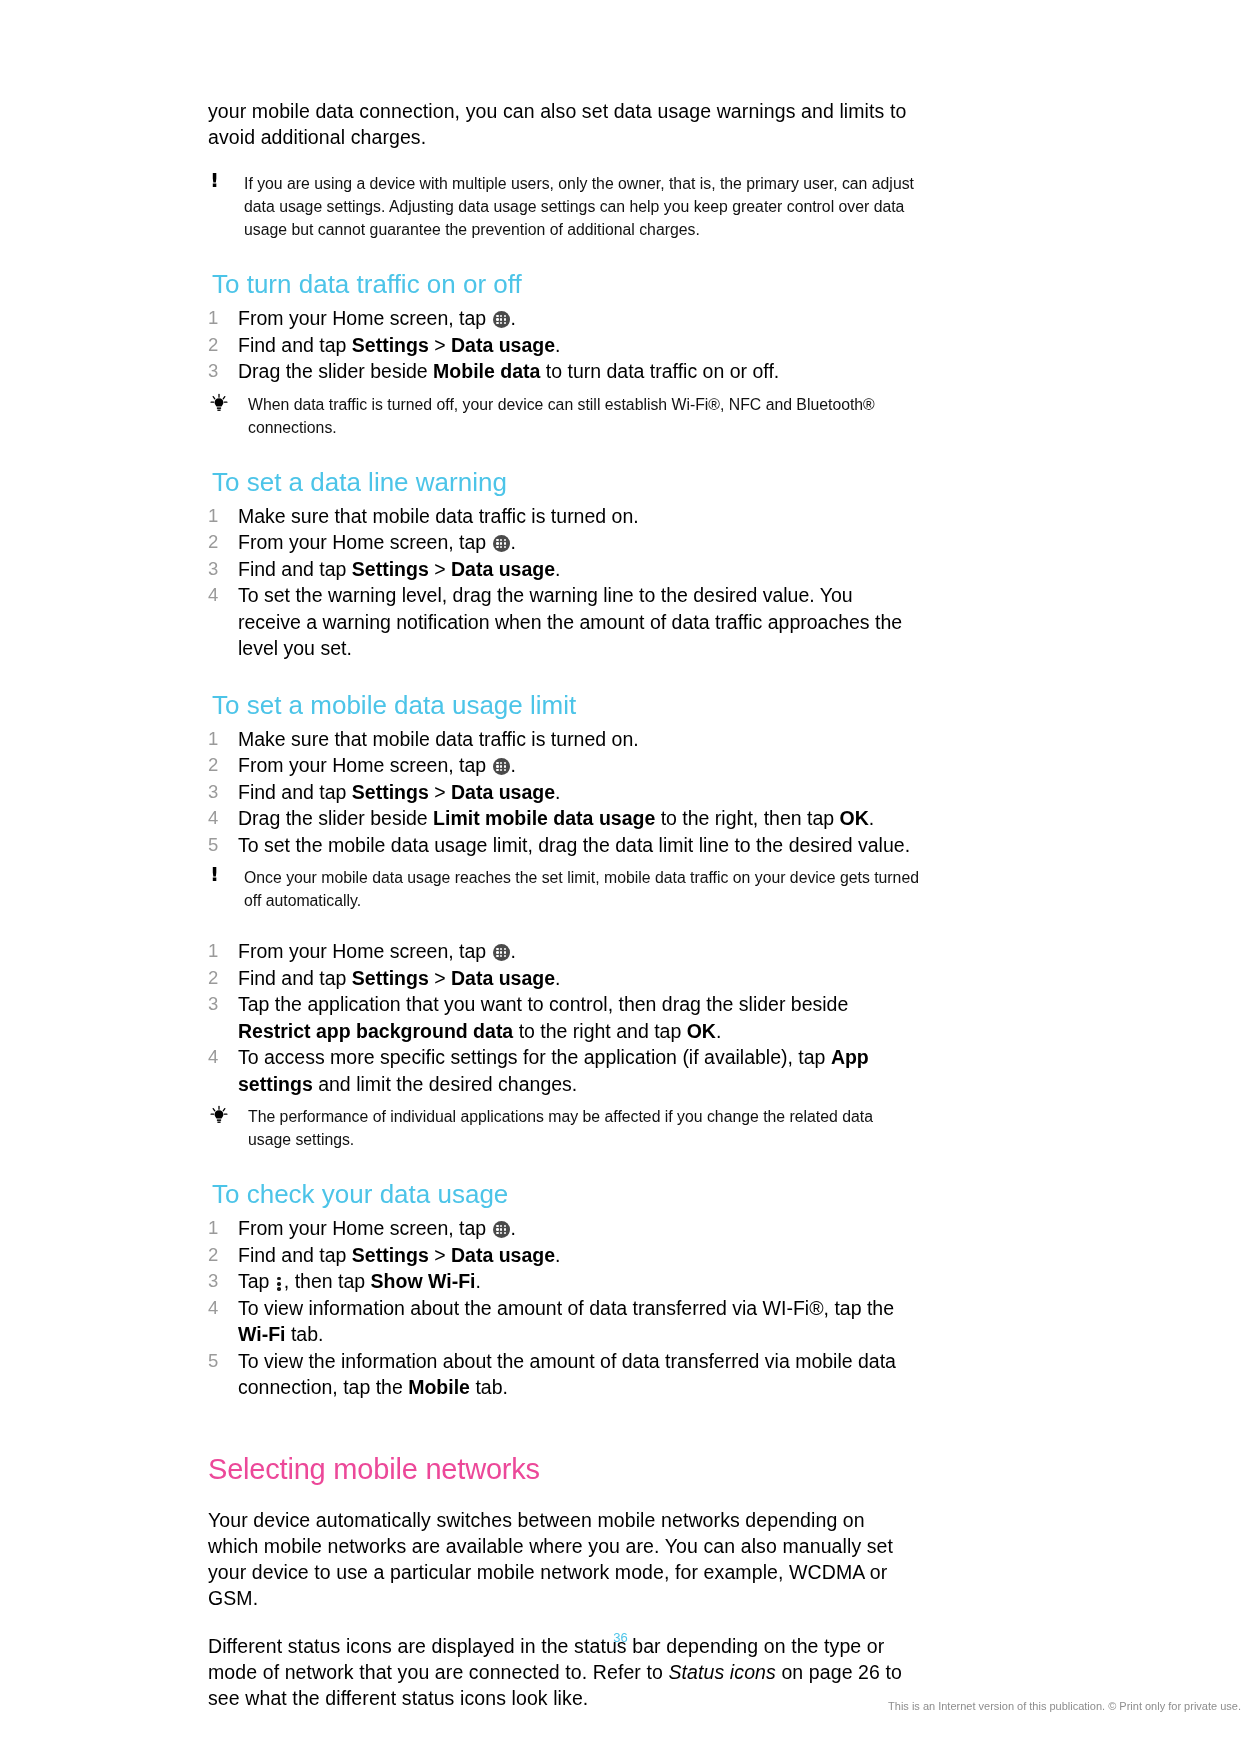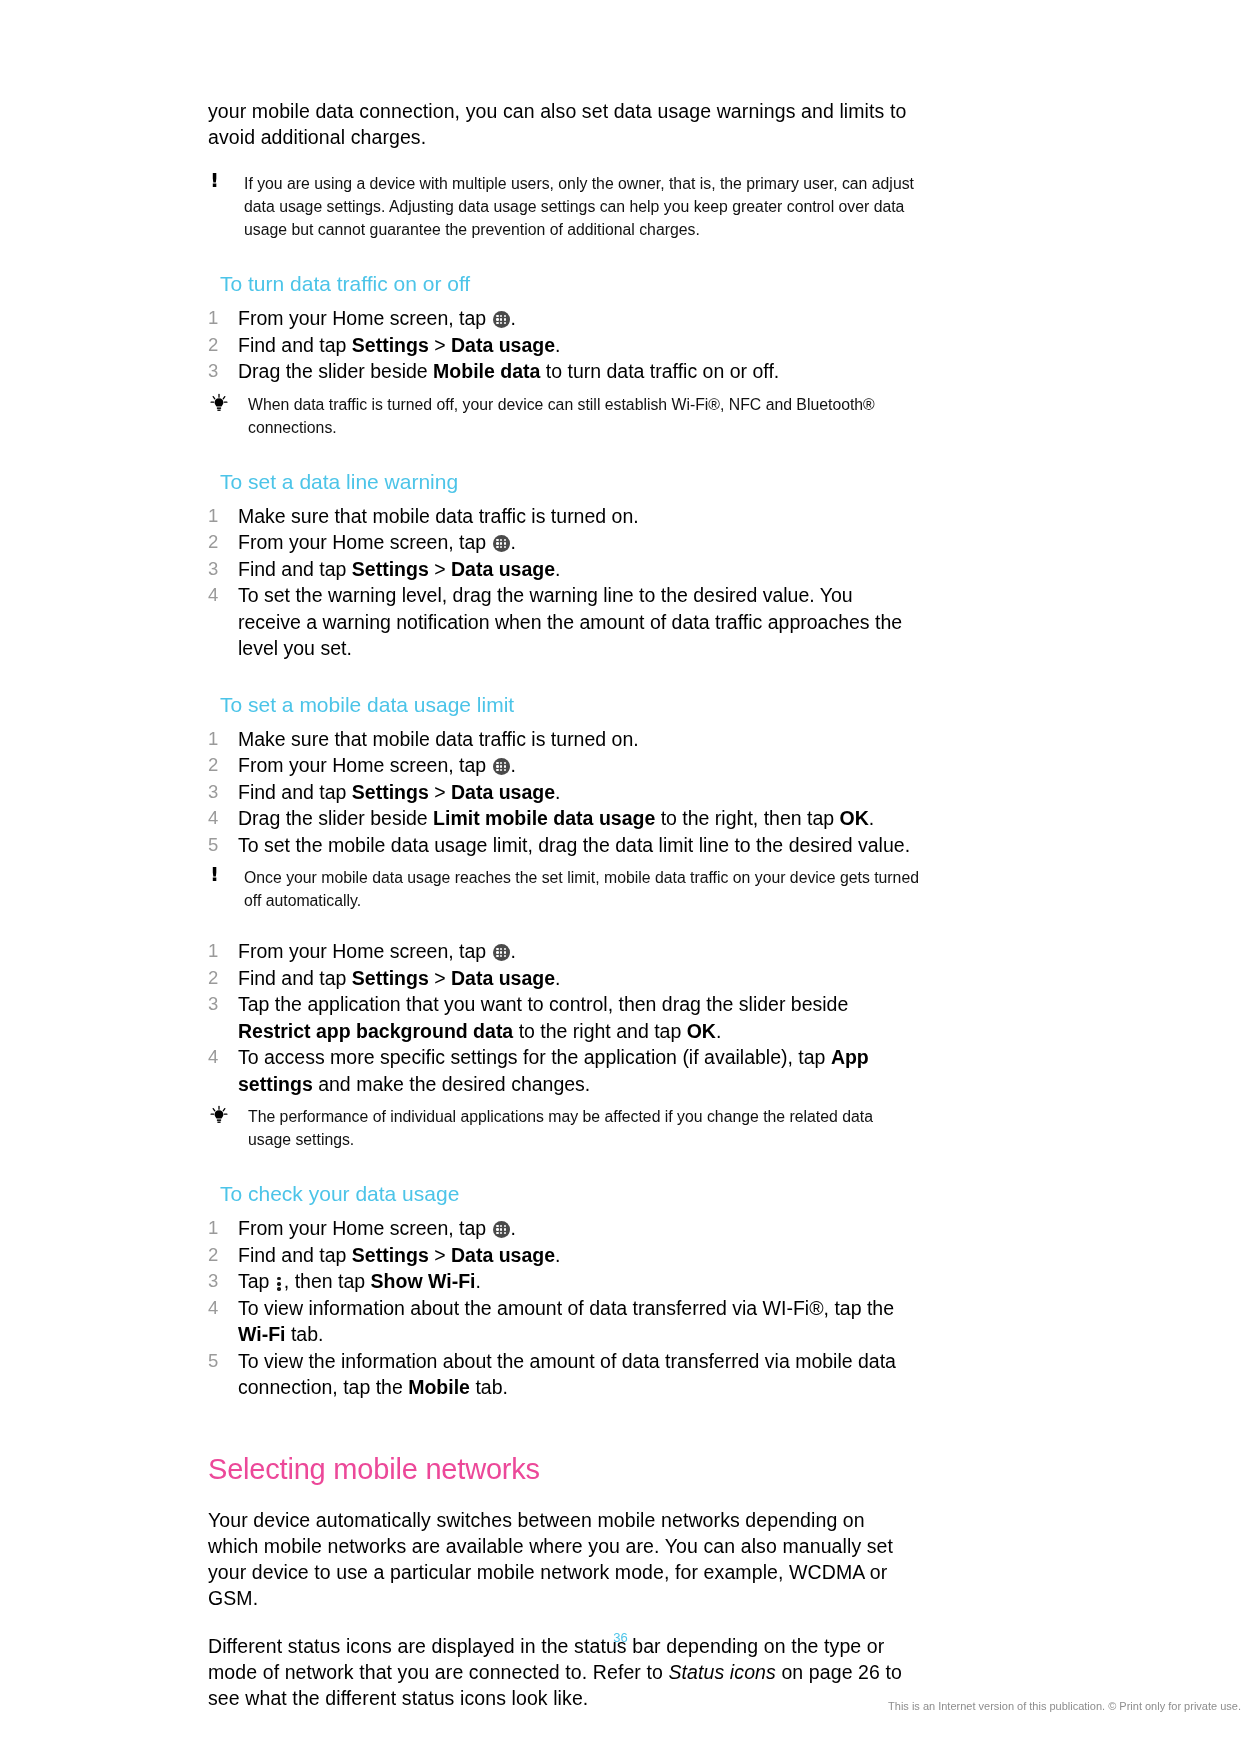--- a/index.html
+++ b/index.html
@@ -69,24 +69,24 @@
     top: -2px;
   }
   .callout-icon.tip-icon {
     left: 0px;
     top: 0px;
   }
   .callout-body { display: block; }
 
   
   .section-head {
-    font-size: 21px;
+    font-size: 26px;
     line-height: 26px;
     color: #4cc4e8;
-    margin: 30px 0 8px 12px;
+    margin: 30px 0 8px 4px;
     font-weight: normal;
   }
 
   
   ol.steps {
     list-style: none;
     margin: 0 0 0 0;
     padding: 0;
   }
   ol.steps li {
@@ -275,21 +275,21 @@
       <li>
         <span class="num">1</span><span>From your Home screen, tap </span><span class="appdrawer-icon"><i></i><i></i><i></i><i></i><i></i><i></i><i></i><i></i><i></i></span><span>.</span>
       </li>
       <li>
         <span class="num">2</span><span>Find and tap </span><b>Settings</b><span> &gt; </span><b>Data usage</b><span>.</span>
       </li>
       <li>
         <span class="num">3</span><span>Tap the application that you want to control, then drag the slider beside </span><b>Restrict app background data</b><span> to the right and tap </span><b>OK</b><span>.</span>
       </li>
       <li>
-        <span class="num">4</span><span>To access more specific settings for the application (if available), tap </span><b>App settings</b><span> and make the desired changes.</span>
+        <span class="num">4</span><span>To access more specific settings for the application (if available), tap </span><b>App settings</b><span> and limit the desired changes.</span>
       </li>
     </ol>
 
     <div class="callout tip">
       <span class="callout-icon tip-icon">
         <svg width="22" height="22" viewBox="0 0 22 22" aria-hidden="true">
           <g stroke="#000" stroke-width="1.3" stroke-linecap="round">
             <line x1="11" y1="1.5" x2="11" y2="4.2"></line>
             <line x1="5.2" y1="3.6" x2="6.8" y2="5.8"></line>
             <line x1="16.8" y1="3.6" x2="15.2" y2="5.8"></line>

